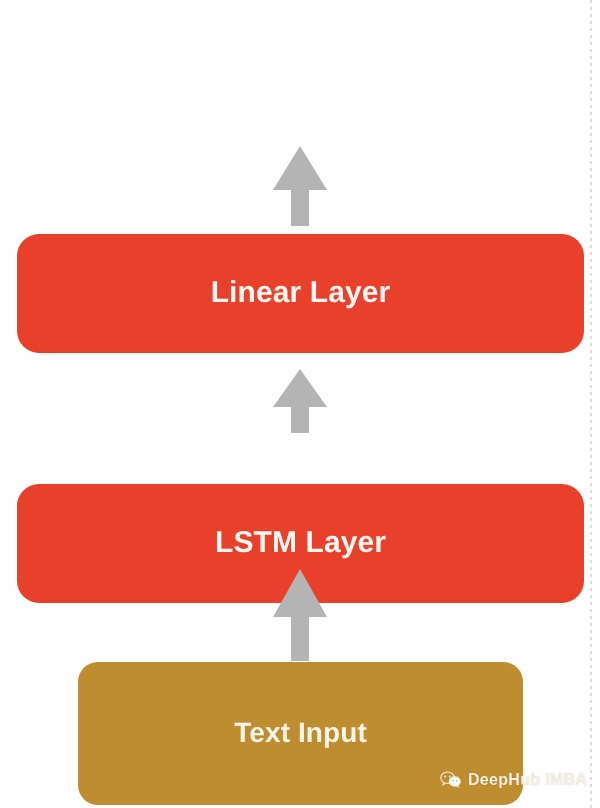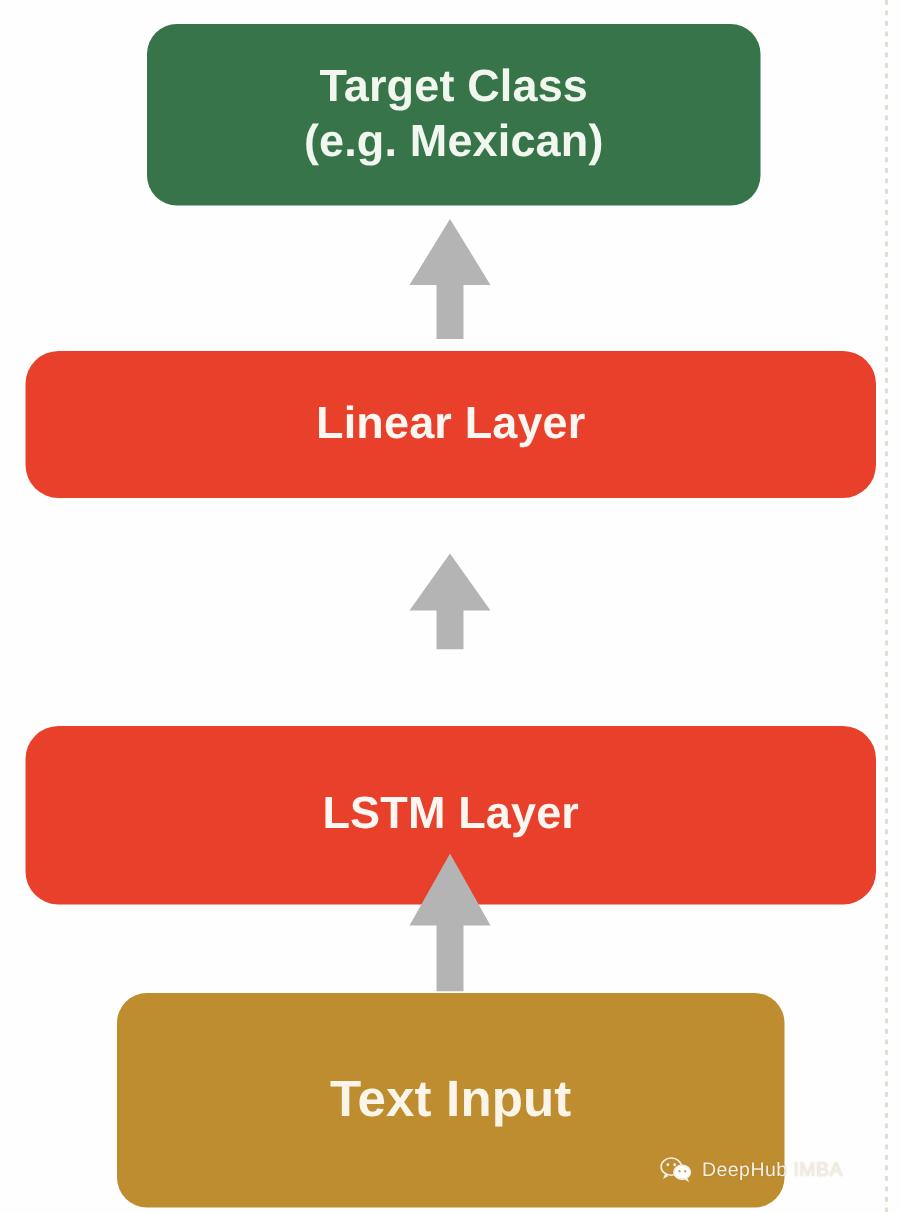--- a/index.html
+++ b/index.html
@@ -47,40 +47,40 @@
     top: 16px;
     width: 409px;
     height: 121px;
     border-radius: 20px;
     font-size: 30px;
   }
   .node--linear {
     left: 17px;
     top: 234px;
     width: 567px;
-    height: 98px;
+    height: 119px;
     border-radius: 22px;
     font-size: 30px;
   }
   .node--lstm {
     left: 17px;
     top: 440px;
     width: 567px;
     height: 119px;
     border-radius: 22px;
     font-size: 30px;
     margin-top: 44px;
   }
   .node--input {
     left: 78px;
     top: 662px;
     width: 445px;
     height: 143px;
     border-radius: 20px;
-    font-size: 34px;
+    font-size: 28px;
   }
 
   
   .arrow {
     position: absolute;
     display: block;
   }
   .arrow--top    { left: 271px; top: 146px; width: 58px; height: 80px; }
   .arrow--middle { left: 271px; top: 369px; width: 58px; height: 64px; }
   .arrow--bottom { left: 271px; top: 569px; width: 58px; height: 92px; }
@@ -104,46 +104,42 @@
   }
 
   
   .watermark {
     position: absolute;
     left: 440px;
     top: 770px;
     display: flex;
     align-items: center;
     gap: 7px;
-    font-size: 13px;
-    font-weight: normal;
+    font-size: 16px;
+    font-weight: bold;
     color: #f3efe6;
     letter-spacing: 0.3px;
     text-shadow: 0 0 1px rgba(120,90,20,0.35);
     pointer-events: none;
   }
   .watermark .wm-icon {
     display: block;
     width: 21px;
     height: 19px;
     flex: 0 0 auto;
   }
   .watermark .wm-text {
     white-space: nowrap;
   }
 </style>
 </head>
 <body>
 
 <div id="diagram" style="background: rgb(254, 254, 254);">
 
-  <div class="node node--target" style="background-color: rgb(55, 116, 73); color: rgb(241, 246, 239);">
-    <span class="line">Target Class</span>
-    <span class="line">(e.g. Mexican)</span>
-  </div>
 
   <svg class="arrow arrow--top" viewBox="0 0 58 80" preserveAspectRatio="none">
     <polygon points="29,0 56,44 38,44 38,80 20,80 20,44 2,44" fill="#b4b4b4"></polygon>
   </svg>
 
   <div class="node node--linear" style="background-color: rgb(232, 64, 42); color: rgb(253, 246, 241);">
     <span class="line">Linear Layer</span>
   </div>
 
   <svg class="arrow arrow--middle" viewBox="0 0 58 64" preserveAspectRatio="none">

